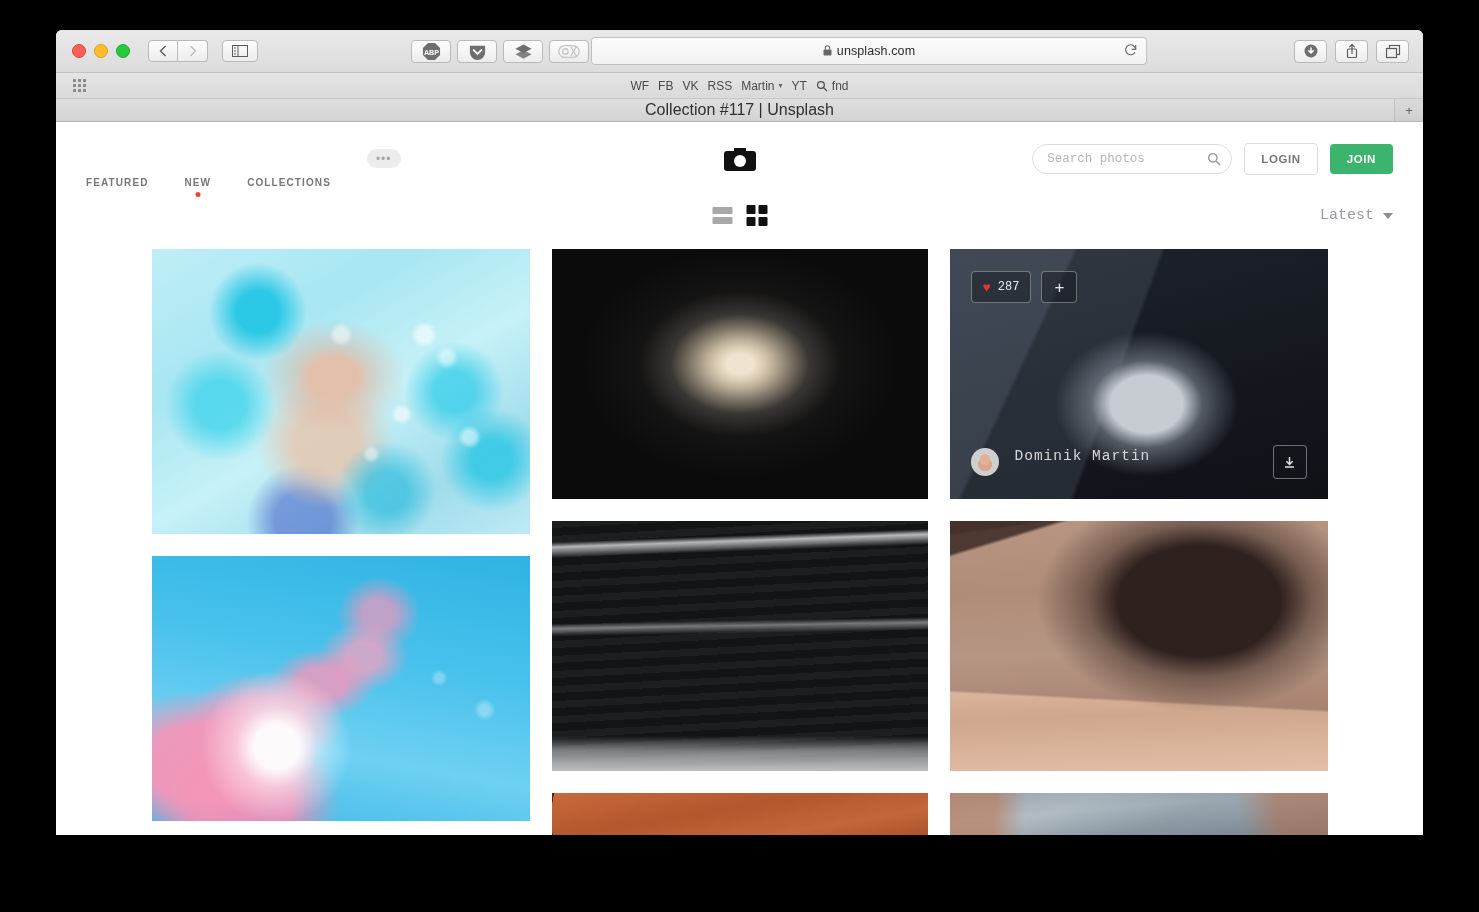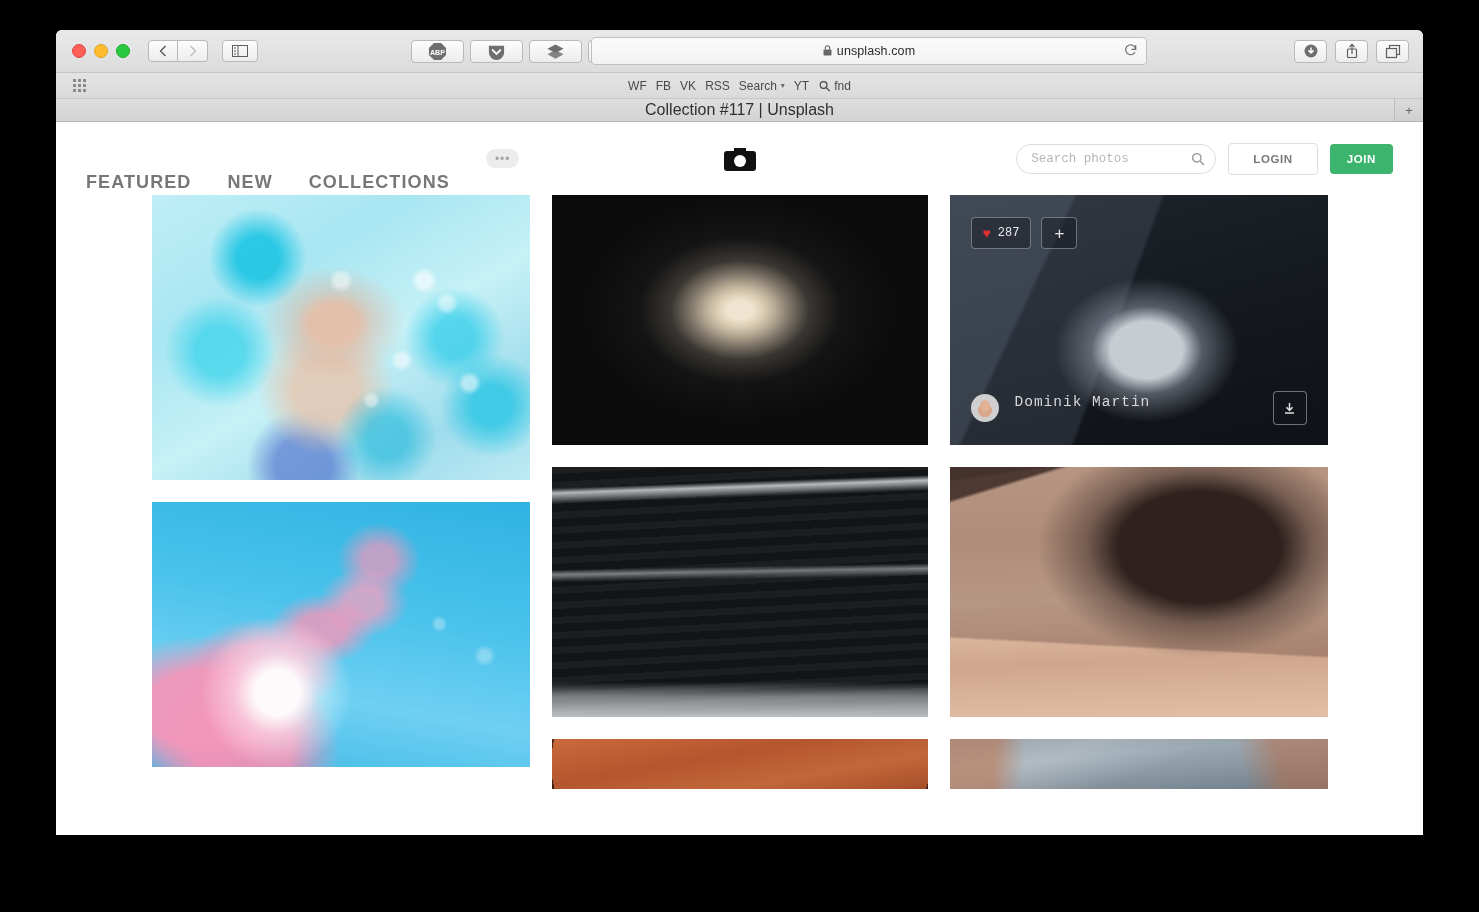--- a/index.html
+++ b/index.html
@@ -36,21 +36,21 @@
     display:flex;align-items:center;justify-content:center;
     color:#5d5d5d;font-size:12px;box-sizing:border-box;
   }
   .navgroup{display:flex;margin-left:18px;}
   .navgroup .tbtn{border-radius:0;width:30px;}
   .navgroup .tbtn:first-child{border-radius:4px 0 0 4px;}
   .navgroup .tbtn:last-child{border-radius:0 4px 4px 0;border-left:none;}
   .sidebar-btn{margin-left:14px;width:36px;}
 
   .ext-group{position:absolute;left:355px;display:flex;gap:6px;}
-  .ext-group .tbtn{width:53px;height:23px;}
+  .ext-group .tbtn{width:40px;height:23px;}
 
   .urlbar{
     position:absolute;left:535px;width:556px;height:28px;
     background:linear-gradient(#fbfbfb,#f2f2f2);
     border:1px solid #c0c0c0;border-radius:4px;
     display:flex;align-items:center;justify-content:center;
     box-sizing:border-box;
   }
   .urltext{font-size:12.5px;color:#2b2b2b;letter-spacing:.1px;}
   .lock{margin-right:5px;font-size:10px;color:#555;}
@@ -86,21 +86,21 @@
     background:linear-gradient(#dadada,#cfcfcf);}
 
   
   .page{background:#fff;height:716px;overflow:hidden;position:relative;}
 
   .site-header{
     height:73px;display:flex;align-items:center;position:relative;
   }
   .nav-left{display:flex;align-items:center;gap:36px;margin-left:30px;}
   .nav-item{
-    font-size:18px;font-weight:bold;letter-spacing:1.1px;color:#aaa;
+    font-size:10px;font-weight:bold;letter-spacing:1.1px;color:#aaa;
     position:relative;cursor:pointer;margin-top:47px;
   }
   .nav-item.dark{color:#777;}
   .dot{position:absolute;left:50%;transform:translateX(-50%);bottom:-9px;
     width:5px;height:5px;border-radius:50%;background:#ef4136;}
   .more-pill{
     background:#ececec;border-radius:11px;height:19px;padding:0 9px;
     display:flex;align-items:center;justify-content:center;
     color:#a6a6a6;font-size:12px;letter-spacing:1px;line-height:0;
   }
@@ -113,21 +113,21 @@
     width:200px;height:30px;border:1px solid #dcdcdc;border-radius:16px;
     display:flex;align-items:center;padding:0 12px;box-sizing:border-box;position:relative;
   }
   .search-input{
     border:0;outline:0;width:150px;font-size:12.5px;color:#a16207;
     font-family:"Liberation Mono", monospace;background:transparent;
   }
   .search-input::placeholder{color:#b5b5b5;}
   .mag{position:absolute;right:11px;width:13px;height:13px;}
   .btn-login{
-    height:30px;padding:0 24px;border:1px solid #dedede;border-radius:4px;
+    height:30px;padding:0 16px;border:1px solid #dedede;border-radius:4px;
     display:flex;align-items:center;font-size:11.5px;font-weight:bold;
     color:#777;letter-spacing:.6px;background:#fff;
   }
   .btn-join{
     height:30px;padding:0 17px;border-radius:4px;background:#3cb46e;
     display:flex;align-items:center;font-size:11.5px;font-weight:bold;
     color:#fff;letter-spacing:.6px;
   }
 
   
@@ -375,21 +375,21 @@
         <span class="bm">
             <span>FB</span>
           </span>
         <span class="bm">
             <span>VK</span>
           </span>
         <span class="bm">
             <span>RSS</span>
           </span>
         <span class="bm">
-          <span>Search</span>
+          <span>Martin</span>
           <span class="caret">▾</span>
         </span>
         <span class="bm">
             <span>YT</span>
           </span>
         <span class="bm">
           <svg width="12" height="12" viewBox="0 0 12 12">
             <circle cx="5" cy="5" r="3.4" fill="none" stroke="#4a4a4a" stroke-width="1.2"></circle>
             <line x1="7.6" y1="7.6" x2="11" y2="11" stroke="#4a4a4a" stroke-width="1.2"></line>
           </svg>
@@ -431,20 +431,38 @@
                 <circle cx="5.8" cy="5.8" r="4.2" fill="none" stroke="#9a9a9a" stroke-width="1.4"></circle>
                 <line x1="9" y1="9" x2="13" y2="13" stroke="#9a9a9a" stroke-width="1.4"></line>
               </svg>
             </span>
           </div>
           <div class="btn-login">LOGIN</div>
           <div class="btn-join">JOIN</div>
         </div>
       </div>
 
+      <div class="controls">
+        <div class="view-toggle">
+          <span class="icon-list">
+              <i></i>
+              <i></i>
+            </span>
+          <span class="icon-grid">
+              <i></i>
+              <i></i>
+              <i></i>
+              <i></i>
+            </span>
+        </div>
+        <div class="sorter">
+          <span>Latest</span>
+          <span class="sort-caret"></span>
+        </div>
+      </div>
 
       <div class="photo-grid">
 
         <div class="col">
           <div class="card" style="height:285px">
             <div class="ph p-swim"></div>
           </div>
           <div class="card" style="height:265px">
             <div class="ph" style="
               background:

